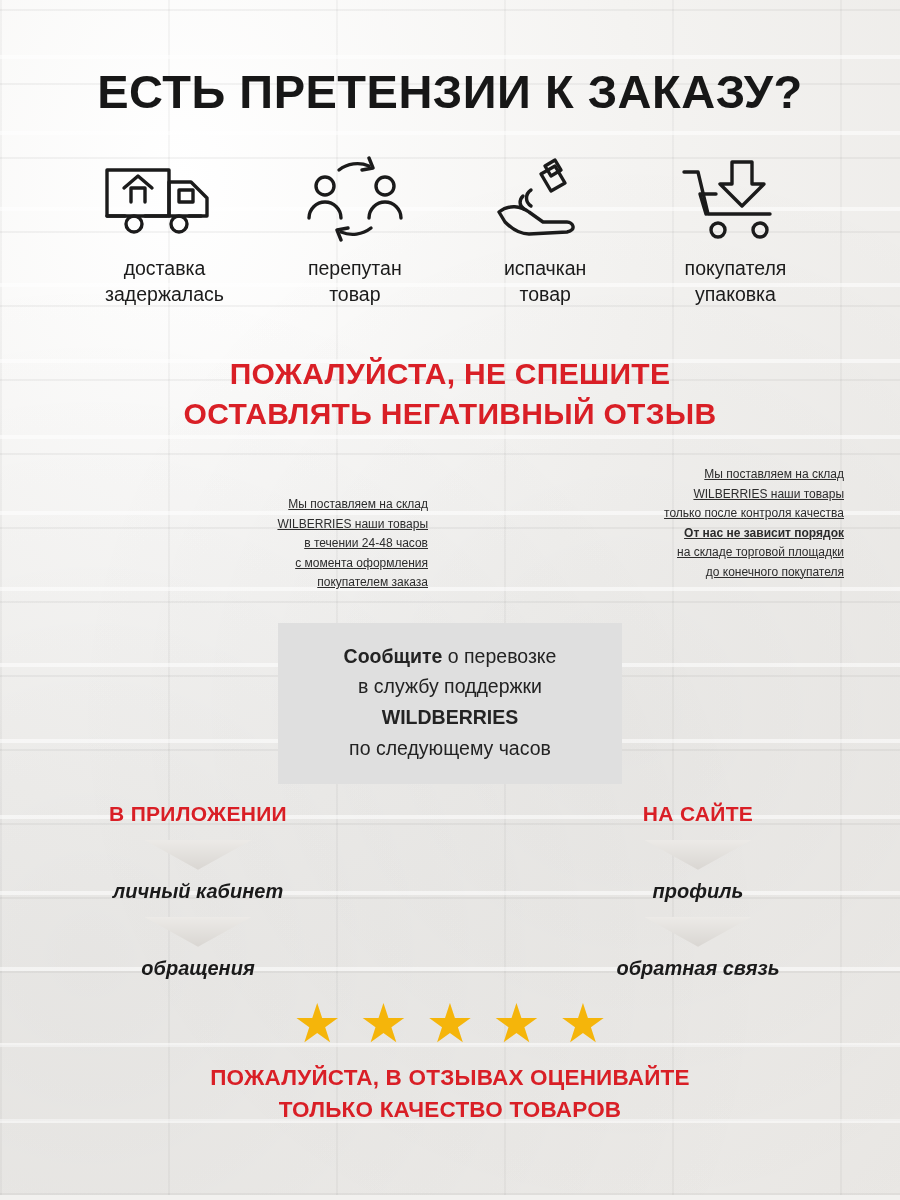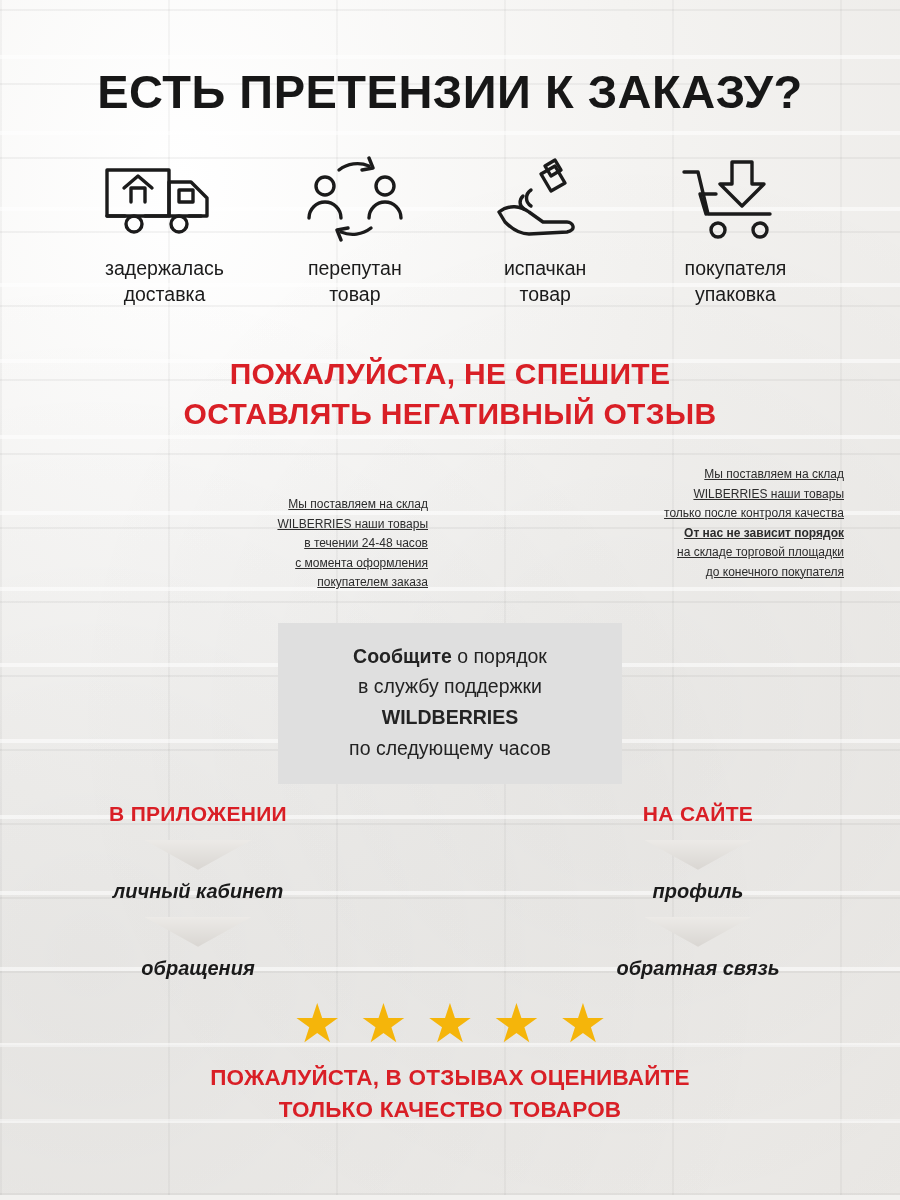--- a/index.html
+++ b/index.html
@@ -215,22 +215,22 @@
             <path d="M68 26 h22 l16 16 v18 H68 z"></path>
             <path d="M78 34 h14 v12 H78 z"></path>
             <path d="M6 60 h18"></path>
               <path d="M44 60 h22"></path>
               <path d="M88 60 h12"></path>
             <circle cx="33" cy="68" r="8"></circle>
             <circle cx="78" cy="68" r="8"></circle>
           </svg>
         </div>
         <div class="icon-caption">
+          <div>доставка</div>
           <div>задержалась</div>
-          <div>доставка</div>
         </div>
       </div>
 
       <div class="icon-cell">
         <div class="icon-art">
           <svg width="120" height="86" viewBox="0 0 120 86" fill="none" stroke="#1b1b1b" stroke-width="3.4" stroke-linecap="round" stroke-linejoin="round">
             <circle cx="30" cy="30" r="9"></circle>
             <path d="M14 62 a16 16 0 0 1 32 0"></path>
             <circle cx="90" cy="30" r="9"></circle>
             <path d="M74 62 a16 16 0 0 1 32 0"></path>
@@ -299,21 +299,21 @@
         <div>только после контроля качества</div>
         <div><b>От нас не зависит порядок</b></div>
         <div>на складе торговой площадки</div>
         <div>до конечного покупателя</div>
       </div>
     </div>
 
     <div class="infobox-wrap">
       <div class="infobox">
         <div>
-          <b>Сообщите</b><span> о порядок</span>
+          <b>Сообщите</b><span> о перевозке</span>
         </div>
         <div>в службу поддержки</div>
         <div><b>WILDBERRIES</b></div>
         <div>по следующему часов</div>
       </div>
     </div>
 
     <div class="paths">
 
       <div class="path left">

